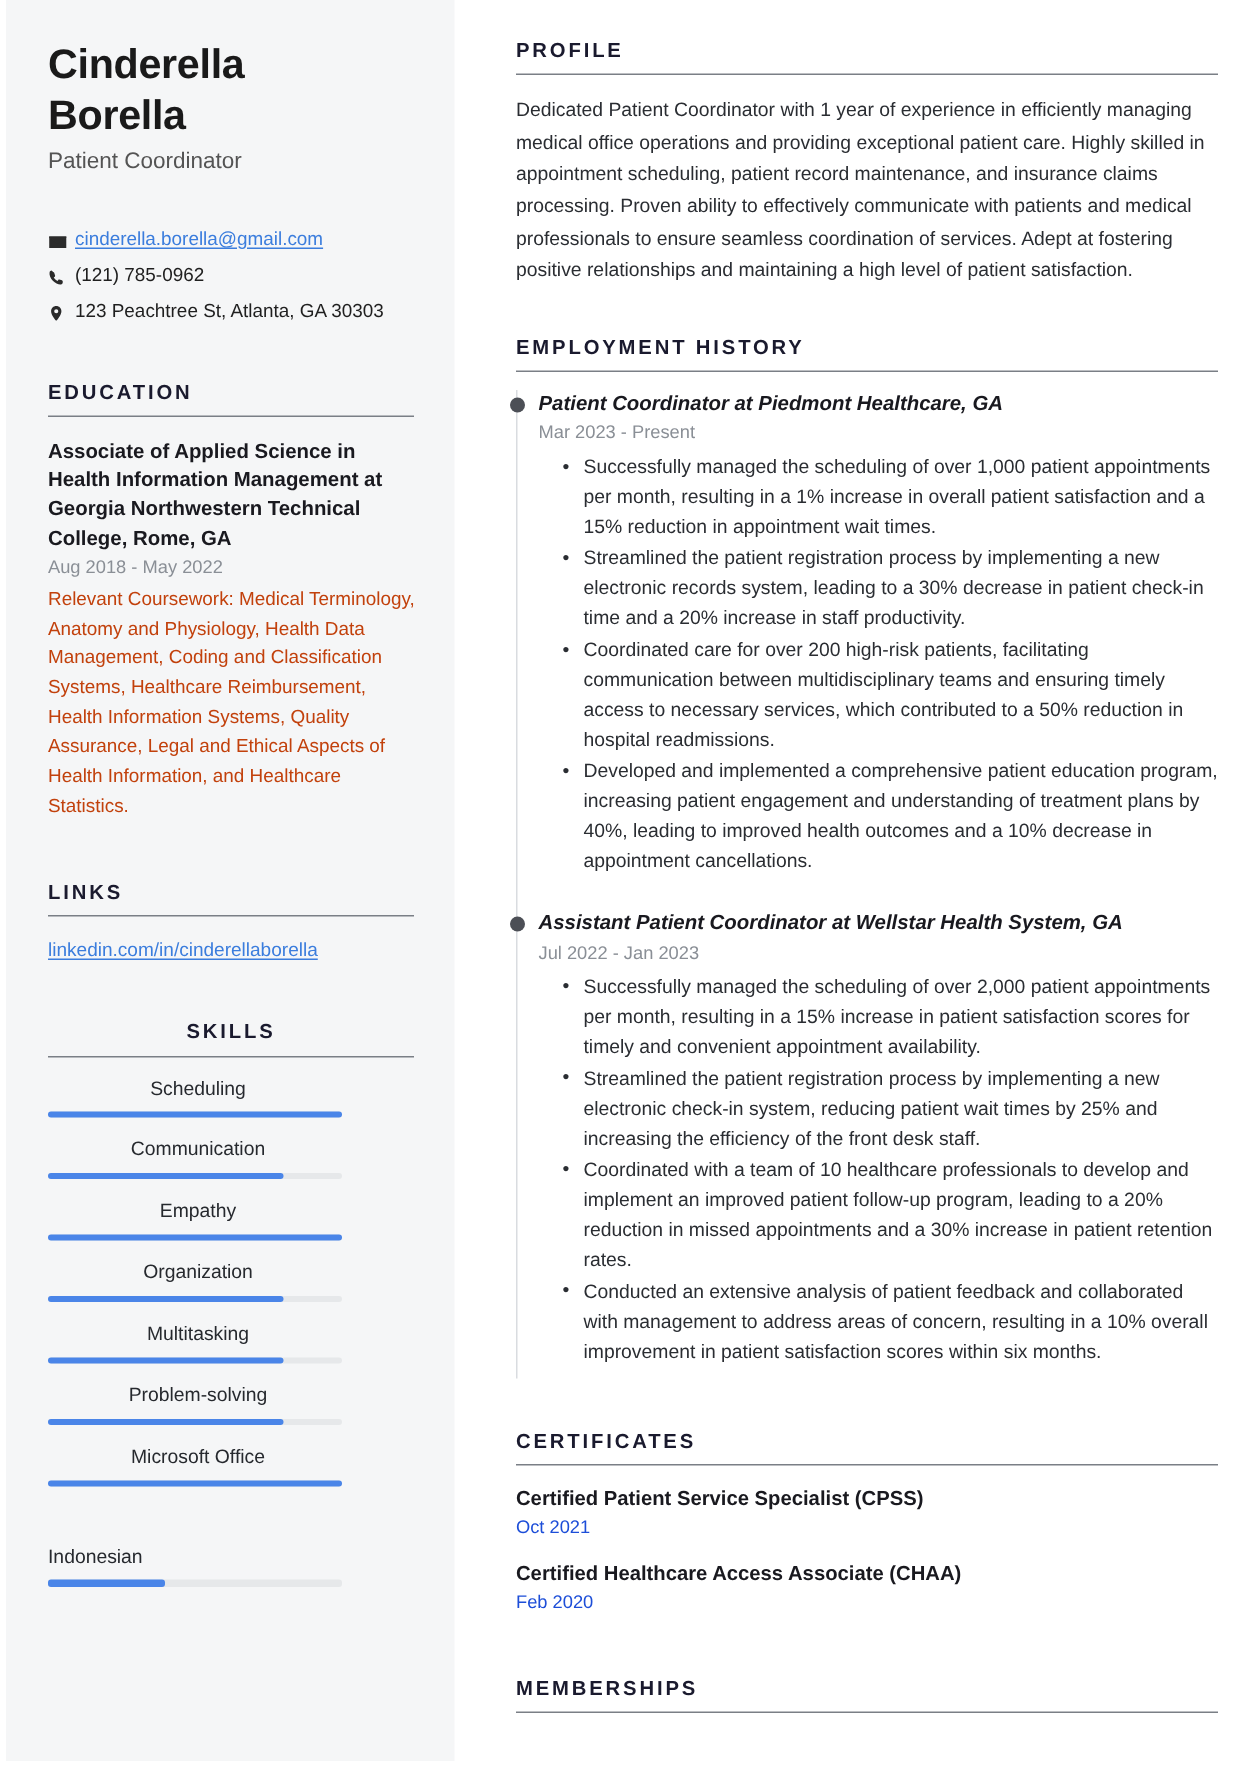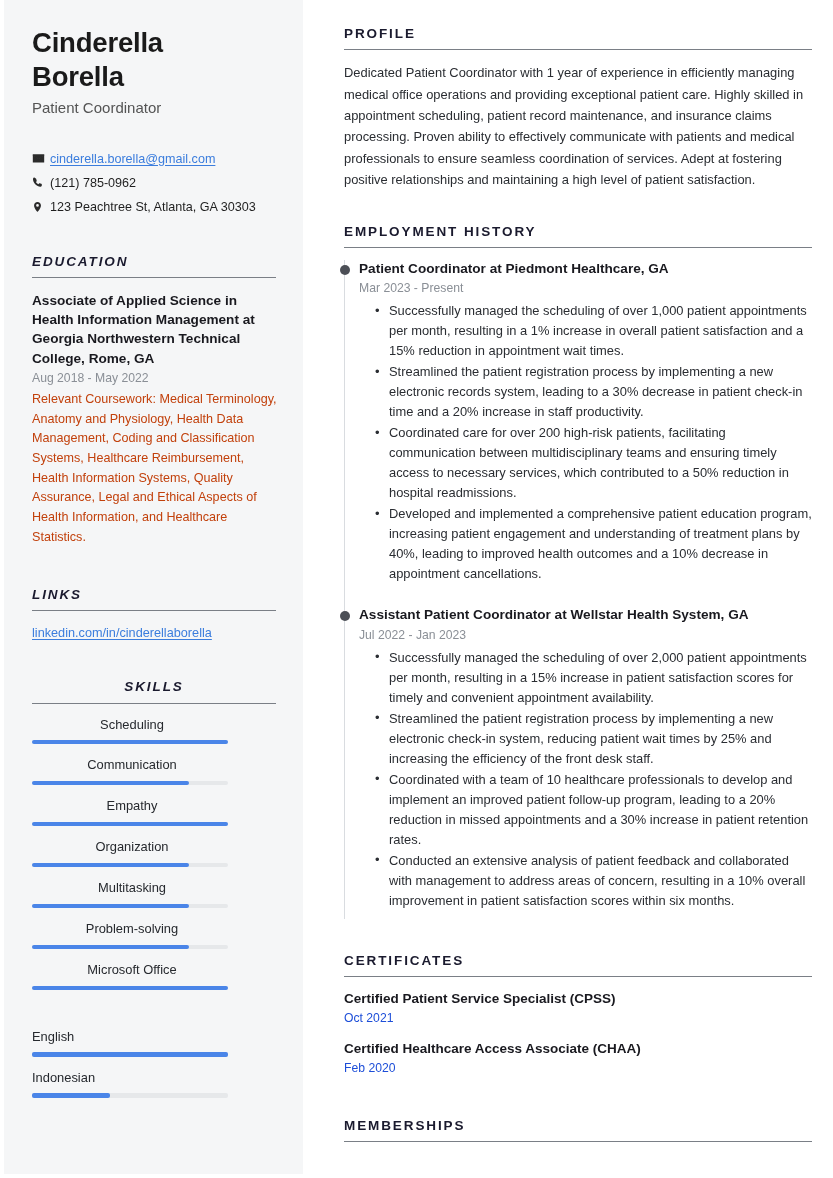--- a/index.html
+++ b/index.html
@@ -43,21 +43,21 @@
     font-size: 15px;
     font-weight: 400;
     color: #545454;
     line-height: 1.3;
   }
 
   .contact-block { margin-top: 33px; }
 
   .contact-row {
     display: flex;
-    align-items: flex-start;
+    align-items: flex-end;
     margin-bottom: 7px;
     font-size: 12.6px;
     color: #1f1f1f;
     line-height: 1.35;
   }
   .contact-row .ico {
     width: 18px;
     min-width: 18px;
     display: flex;
     align-items: center;
@@ -76,21 +76,21 @@
   .sec-head {
     font-size: 13.5px;
     font-weight: 700;
     letter-spacing: 1.9px;
     color: #1a1a2e;
     text-transform: uppercase;
     padding-bottom: 7px;
     border-bottom: 1.4px solid #7a7f86;
     line-height: 1.2;
   }
-  .sidebar .sec-head { width: 244px; font-style: italic; }
+  .sidebar .sec-head { width: 244px; }
 
   .sec-edu   { margin-top: 38px; }
   .sec-links { margin-top: 40px; }
   .sec-skills{ margin-top: 38px; text-align: center; }
   .sec-langs { margin-top: 38px; }
 
   
   .edu-item { margin-top: 13px; }
   .edu-degree {
     font-size: 13.6px;
@@ -182,20 +182,21 @@
     width: 10px;
     height: 10px;
     border-radius: 50%;
     background: #4c4f56;
   }
   .job-role {
     font-size: 13.6px;
     font-weight: 700;
     color: #19191f;
     line-height: 1.35;
+    font-style: italic;
   }
   .job-date {
     margin-top: 2px;
     font-size: 12.2px;
     color: #8a8f96;
     line-height: 1.4;
   }
   .bullets {
     margin-top: 4px;
     padding-left: 28px;
@@ -335,26 +336,20 @@
             <div class="bar-label">Microsoft Office</div>
             <div class="bar-track">
               <div class="bar-fill" style="width: 100%;"></div>
             </div>
           </div>
         </div>
     </div>
 
     <div class="sec-langs">
       <div id="languages-list">
-          <div class="bar-item">
-            <div class="bar-label">English</div>
-            <div class="bar-track">
-              <div class="bar-fill" style="width: 100%;"></div>
-            </div>
-          </div>
           <div class="bar-item">
             <div class="bar-label">Indonesian</div>
             <div class="bar-track">
               <div class="bar-fill" style="width: 40%;"></div>
             </div>
           </div>
         </div>
     </div>
 
   </aside>

